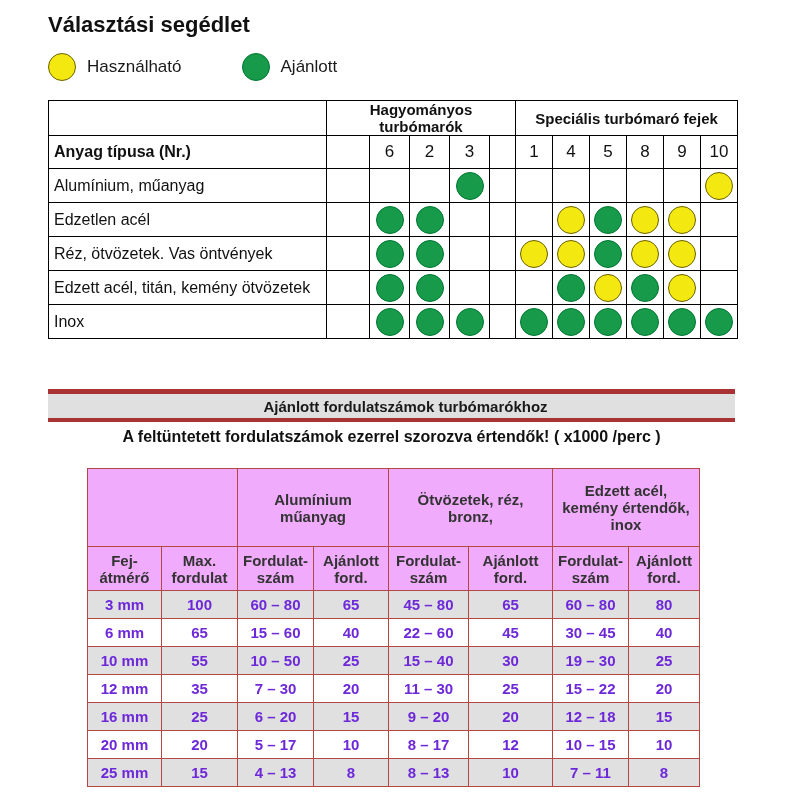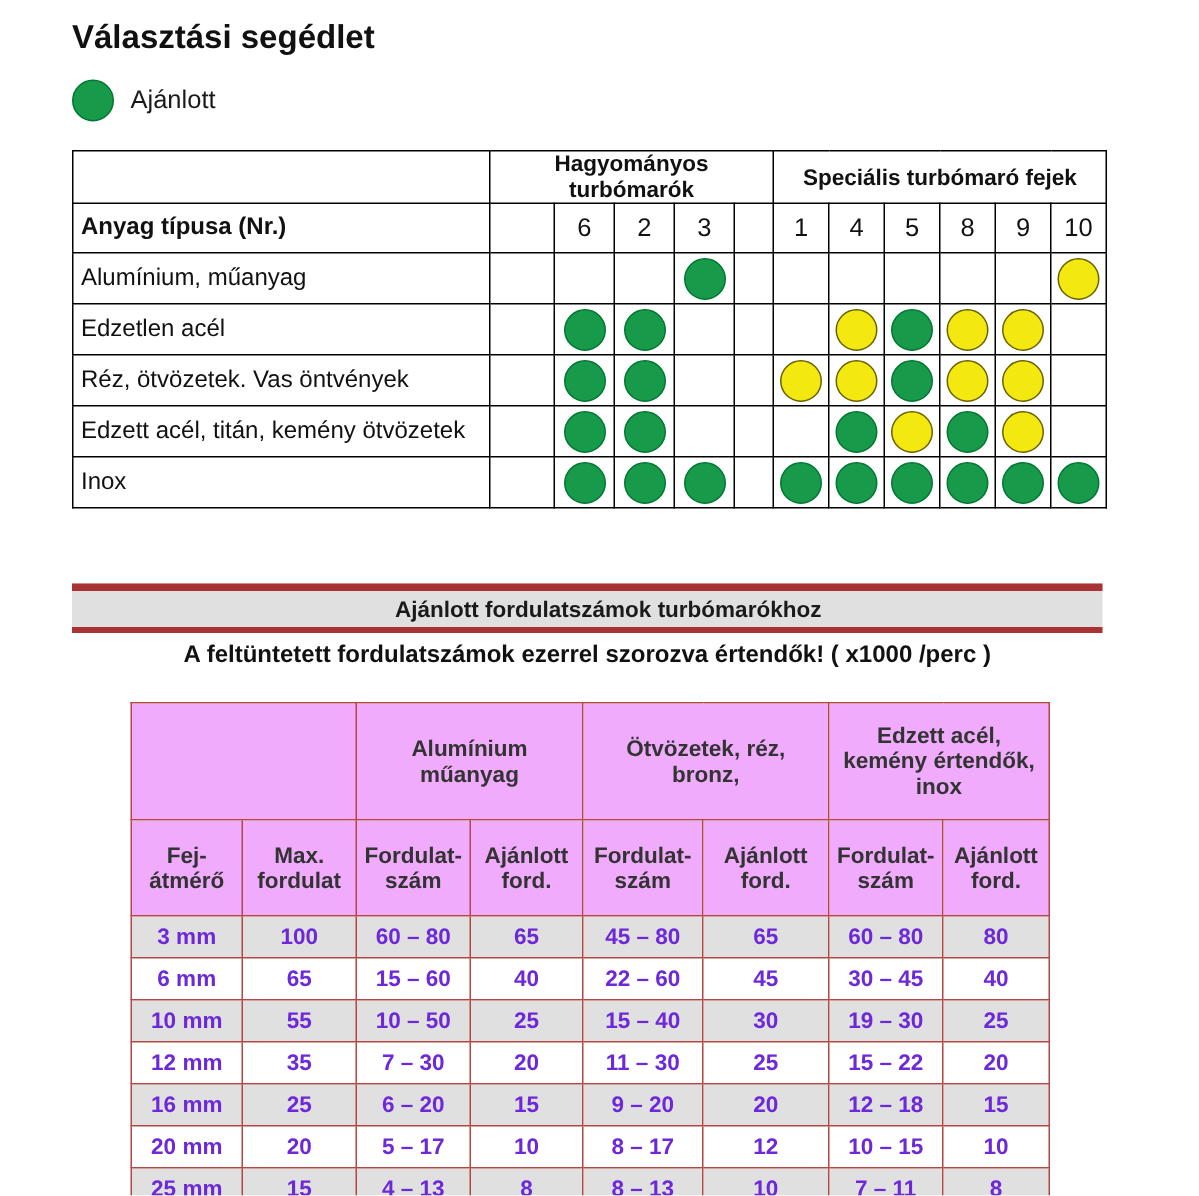--- a/index.html
+++ b/index.html
@@ -40,33 +40,37 @@
   .banner-text{font-size:15px;font-weight:bold;color:#1a1a1a;}
   .subtitle{position:absolute;left:48px;top:428px;width:687px;text-align:center;
             font-size:16px;font-weight:bold;color:#111;}
 
   
   .spd-table{position:absolute;left:87px;top:468px;width:612px;}
   .spd-table td,.spd-table th{border:1px solid var(--table-border-red,#b24744);
         padding:0;text-align:center;vertical-align:middle;overflow:hidden;}
   .spd-table thead th{font-size:15px;font-weight:bold;color:#333;white-space:pre-line;background:#f0abfc;}
   .spd-table .hr1{height:78px;}
-  .spd-table .hr2{height:64px;}
+  .spd-table .hr2{height:44px;}
   .spd-table tbody tr{height:28px;}
   .spd-table tbody td{font-size:15px;font-weight:bold;color:#6d28d9;background:#fff;}
   .spd-table tbody tr.shade td{background:var(--row-gray,#e0e0e0);}
 </style>
 </head>
 <body>
 
 <div class="page">
 
   <div class="page-title">Választási segédlet</div>
 
   <div class="legend">
+    <div class="legend-item">
+      <span class="dot yellow"></span>
+      <span class="legend-label">Használható</span>
+    </div>
     <div class="legend-item">
       <span class="dot green"></span>
       <span class="legend-label">Ajánlott</span>
     </div>
   </div>
 
   <table class="sel-table">
     <colgroup>
       <col style="width:278px">
         <col style="width:43px">

